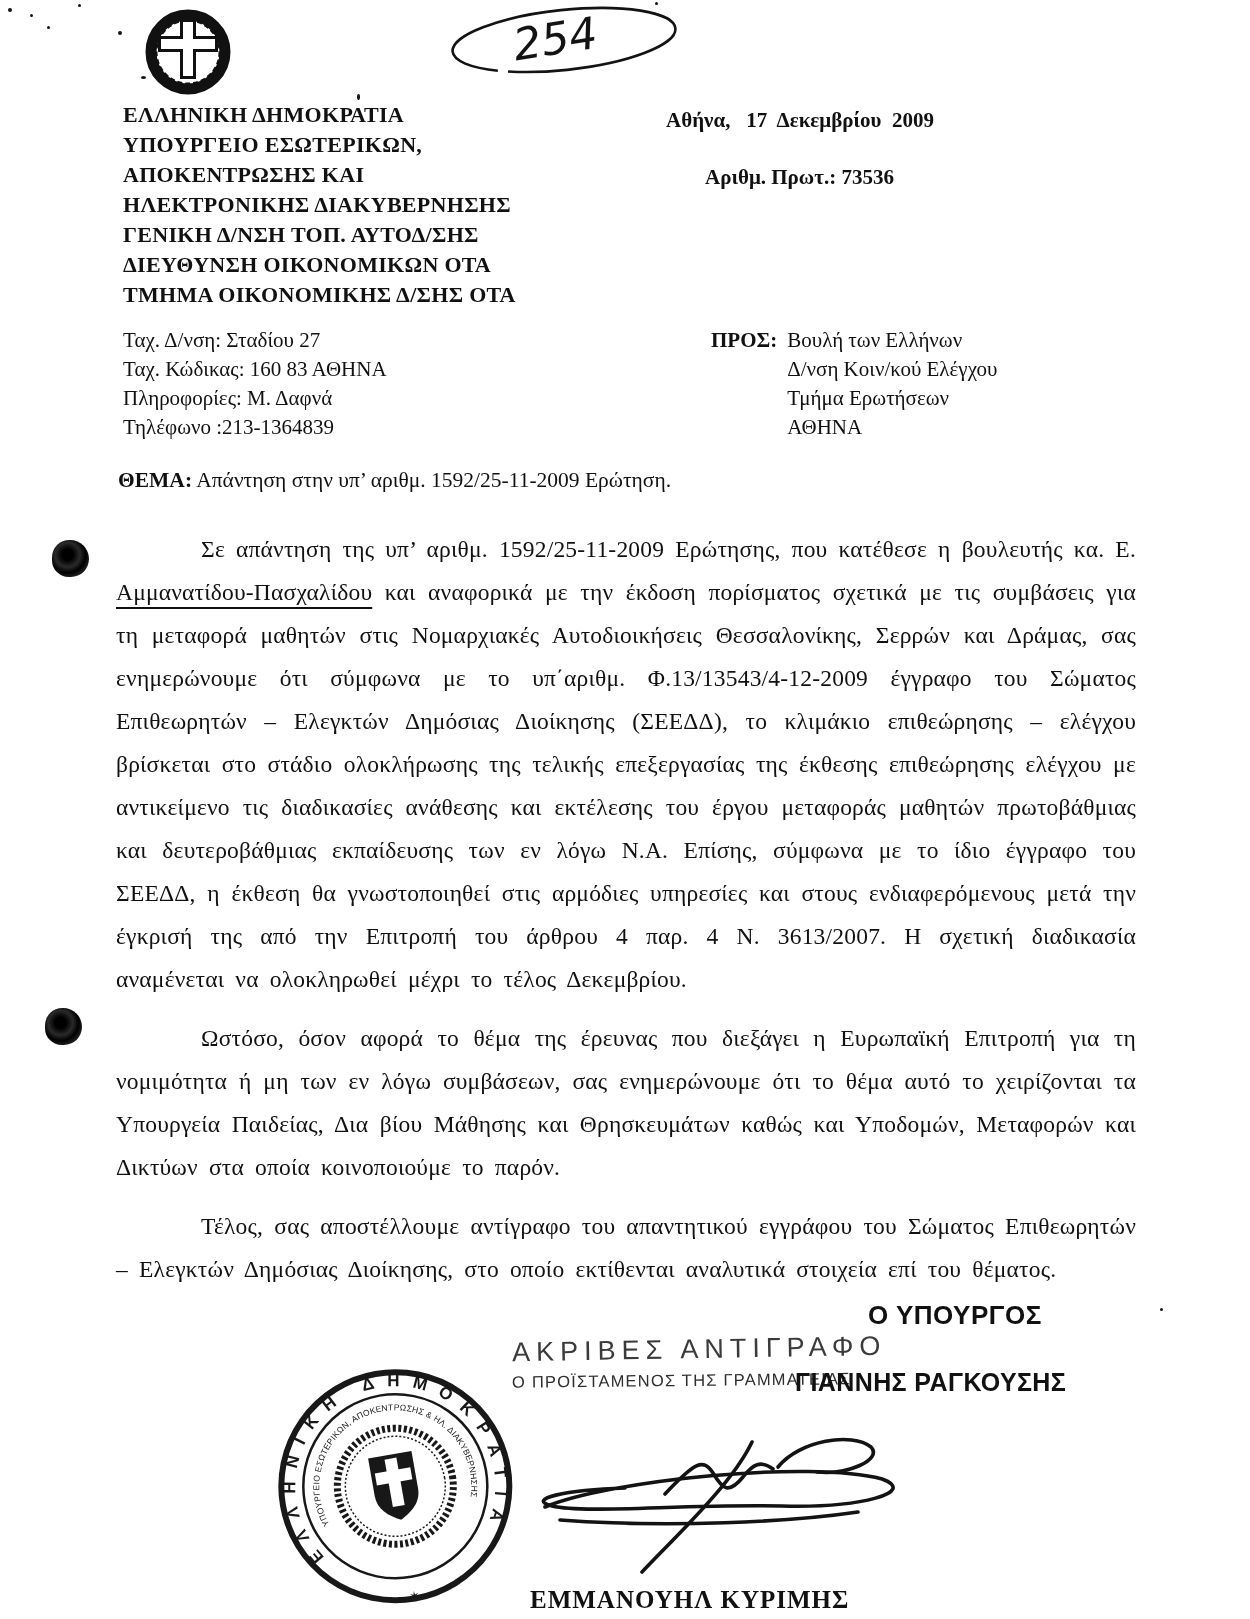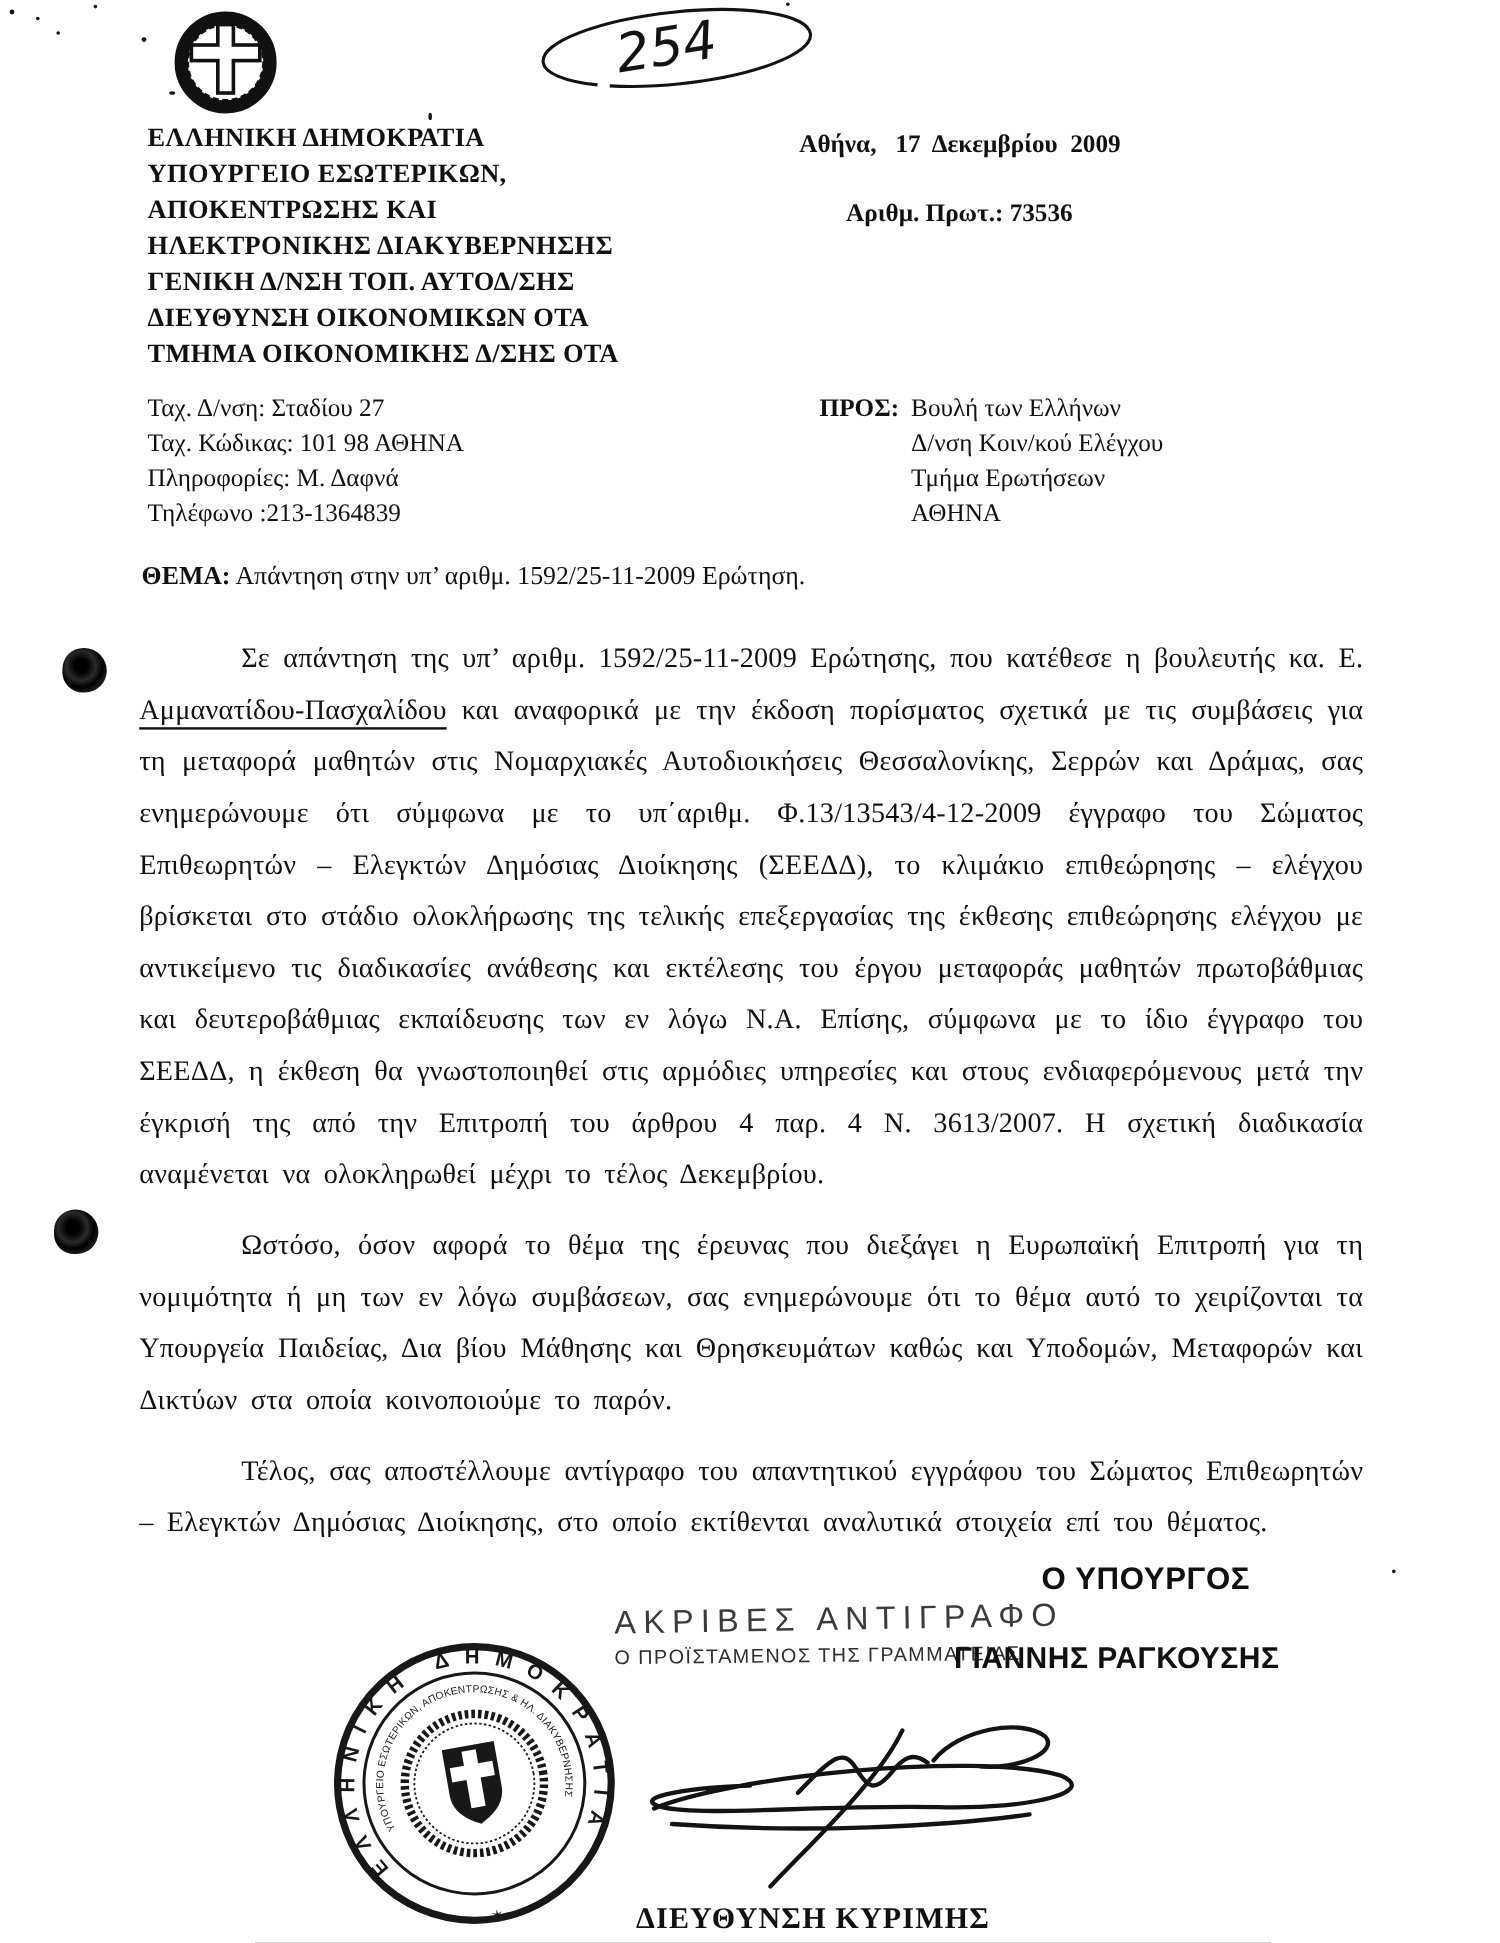--- a/index.html
+++ b/index.html
@@ -13,21 +13,21 @@
   
   .org-block { left:123px; top:100px; width:480px; }
   .org-line { font-weight:bold; font-size:22px; line-height:30px; letter-spacing:.3px; }
   .date-line { left:666px; top:108px; font-weight:bold; font-size:21px; white-space:pre; }
   .proto-line { left:705px; top:165px; font-weight:bold; font-size:21px;text-align:right; }
 
   .contact-block { left:123px; top:326px; }
   .contact-line { font-size:21px; line-height:29px; }
 
   .recipient-block { left:683px; top:326px; }
-  .recipient-row { display:flex; }
+  .recipient-row { display:flex;margin-left:28px; }
   .recipient-label { font-weight:bold; font-size:21px; line-height:29px; margin-right:10px; }
   .recipient-lines { font-size:21px; line-height:29px; }
 
   .subject-line { left:118px; top:468px; width:1030px; font-size:21.5px; }
   .subject-label { font-weight:bold; }
 
   
   .body-block { left:100px; top:512px; width:1052px; }
   .body-block p {
     margin:16px; font-size:23.5px; line-height:43px; text-align:justify;
@@ -90,21 +90,21 @@
     <div class="org-line">ΓΕΝΙΚΗ Δ/ΝΣΗ ΤΟΠ. ΑΥΤΟΔ/ΣΗΣ</div>
     <div class="org-line">ΔΙΕΥΘΥΝΣΗ ΟΙΚΟΝΟΜΙΚΩΝ ΟΤΑ</div>
     <div class="org-line">ΤΜΗΜΑ ΟΙΚΟΝΟΜΙΚΗΣ Δ/ΣΗΣ ΟΤΑ</div>
   </div>
 
   <div class="abs date-line">Αθήνα,   17  Δεκεμβρίου  2009</div>
   <div class="abs proto-line">Αριθμ. Πρωτ.: 73536</div>
 
   <div class="abs contact-block">
     <div class="contact-line">Ταχ. Δ/νση: Σταδίου 27</div>
-    <div class="contact-line">Ταχ. Κώδικας: 101 98 ΑΘΗΝΑ</div>
+    <div class="contact-line">Ταχ. Κώδικας: 160 83 ΑΘΗΝΑ</div>
     <div class="contact-line">Πληροφορίες: Μ. Δαφνά</div>
     <div class="contact-line">Τηλέφωνο :213-1364839</div>
   </div>
 
   <div class="abs recipient-block">
     <div class="recipient-row">
       <div class="recipient-label">ΠΡΟΣ:</div>
       <div class="recipient-lines">
         <div>Βουλή των Ελλήνων</div>
         <div>Δ/νση Κοιν/κού Ελέγχου</div>
@@ -119,21 +119,21 @@
   <div class="abs body-block">
     <p><span>Σε απάντηση της υπ’ αριθμ. 1592/25-11-2009 Ερώτησης, που κατέθεσε η βουλευτής κα. Ε. </span><span class="underlined-name">Αμμανατίδου-Πασχαλίδου</span><span> και αναφορικά με την έκδοση πορίσματος σχετικά με τις συμβάσεις για τη μεταφορά μαθητών στις Νομαρχιακές Αυτοδιοικήσεις Θεσσαλονίκης, Σερρών και Δράμας, σας ενημερώνουμε ότι σύμφωνα με το υπ΄αριθμ. Φ.13/13543/4-12-2009 έγγραφο του Σώματος Επιθεωρητών – Ελεγκτών Δημόσιας Διοίκησης (ΣΕΕΔΔ), το κλιμάκιο επιθεώρησης – ελέγχου βρίσκεται στο στάδιο ολοκλήρωσης της τελικής επεξεργασίας της έκθεσης επιθεώρησης ελέγχου με αντικείμενο τις διαδικασίες ανάθεσης και εκτέλεσης του έργου μεταφοράς μαθητών πρωτοβάθμιας και δευτεροβάθμιας εκπαίδευσης των εν λόγω Ν.Α. Επίσης, σύμφωνα με το ίδιο έγγραφο του ΣΕΕΔΔ, η έκθεση θα γνωστοποιηθεί στις αρμόδιες υπηρεσίες και στους ενδιαφερόμενους μετά την έγκρισή της από την Επιτροπή του άρθρου 4 παρ. 4 Ν. 3613/2007. Η σχετική διαδικασία αναμένεται να ολοκληρωθεί μέχρι το τέλος Δεκεμβρίου.</span></p>
     <p>Ωστόσο, όσον αφορά το θέμα της έρευνας που διεξάγει η Ευρωπαϊκή Επιτροπή για τη νομιμότητα ή μη των εν λόγω συμβάσεων, σας ενημερώνουμε ότι το θέμα αυτό το χειρίζονται τα Υπουργεία Παιδείας, Δια βίου Μάθησης και Θρησκευμάτων καθώς και Υποδομών, Μεταφορών και Δικτύων στα οποία κοινοποιούμε το παρόν.</p>
     <p>Τέλος, σας αποστέλλουμε αντίγραφο του απαντητικού εγγράφου του Σώματος Επιθεωρητών – Ελεγκτών Δημόσιας Διοίκησης, στο οποίο εκτίθενται αναλυτικά στοιχεία επί του θέματος.</p>
   </div>
 
   <div class="abs minister-title">Ο ΥΠΟΥΡΓΟΣ</div>
   <div class="abs copy-stamp">ΑΚΡΙΒΕΣ ΑΝΤΙΓΡΑΦΟ</div>
   <div class="abs secretary-title">Ο ΠΡΟΪΣΤΑΜΕΝΟΣ ΤΗΣ ΓΡΑΜΜΑΤΕΙΑΣ</div>
   <div class="abs minister-name">ΓΙΑΝΝΗΣ ΡΑΓΚΟΥΣΗΣ</div>
-  <div class="abs signer-name">ΔΙΕΥΘΥΝΣΗ ΚΥΡΙΜΗΣ</div>
+  <div class="abs signer-name">ΕΜΜΑΝΟΥΗΛ ΚΥΡΙΜΗΣ</div>
 
   <svg class="abs" style="left:490px;top:1402px" width="430" height="175" viewBox="0 0 430 175">
     <g fill="none" stroke="#131313" stroke-width="3.6" stroke-linecap="round">
       <path d="M 55 105 C 120 78 320 58 392 77 C 428 90 372 106 292 104 C 192 102 95 112 62 104 C 35 97 75 88 135 86"></path>
       <path d="M 175 92 C 205 60 213 56 223 71 C 233 88 239 92 253 75 C 263 62 271 58 283 67"></path>
       <path d="M 288 65 C 310 38 362 30 381 45 C 393 58 357 73 327 70"></path>
       <path d="M 262 40 C 242 82 188 132 152 170"></path>
       <path d="M 70 118 C 180 126 300 120 368 110"></path>
     </g>
   </svg>

